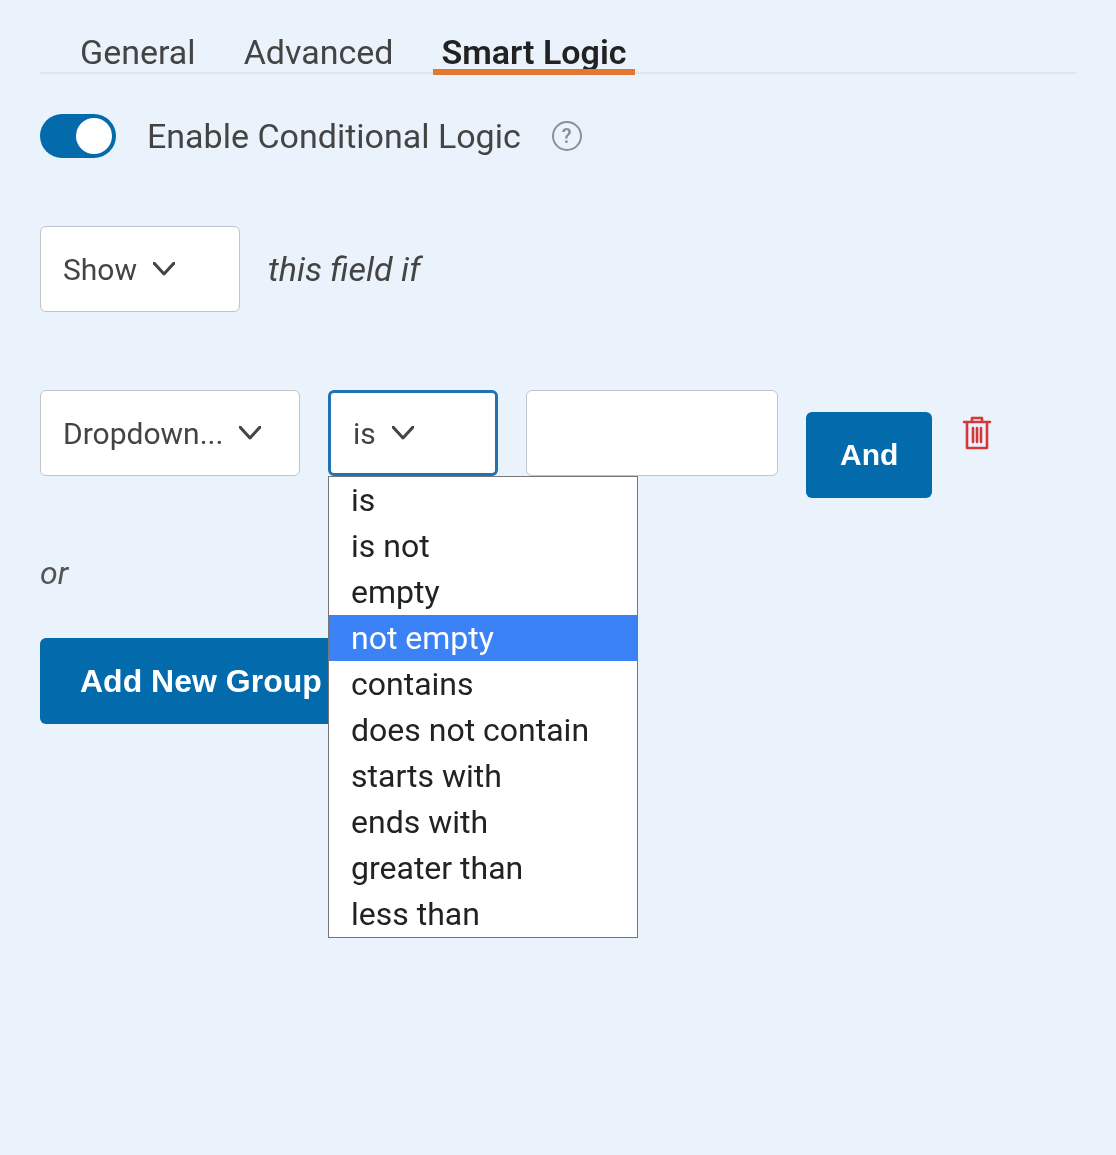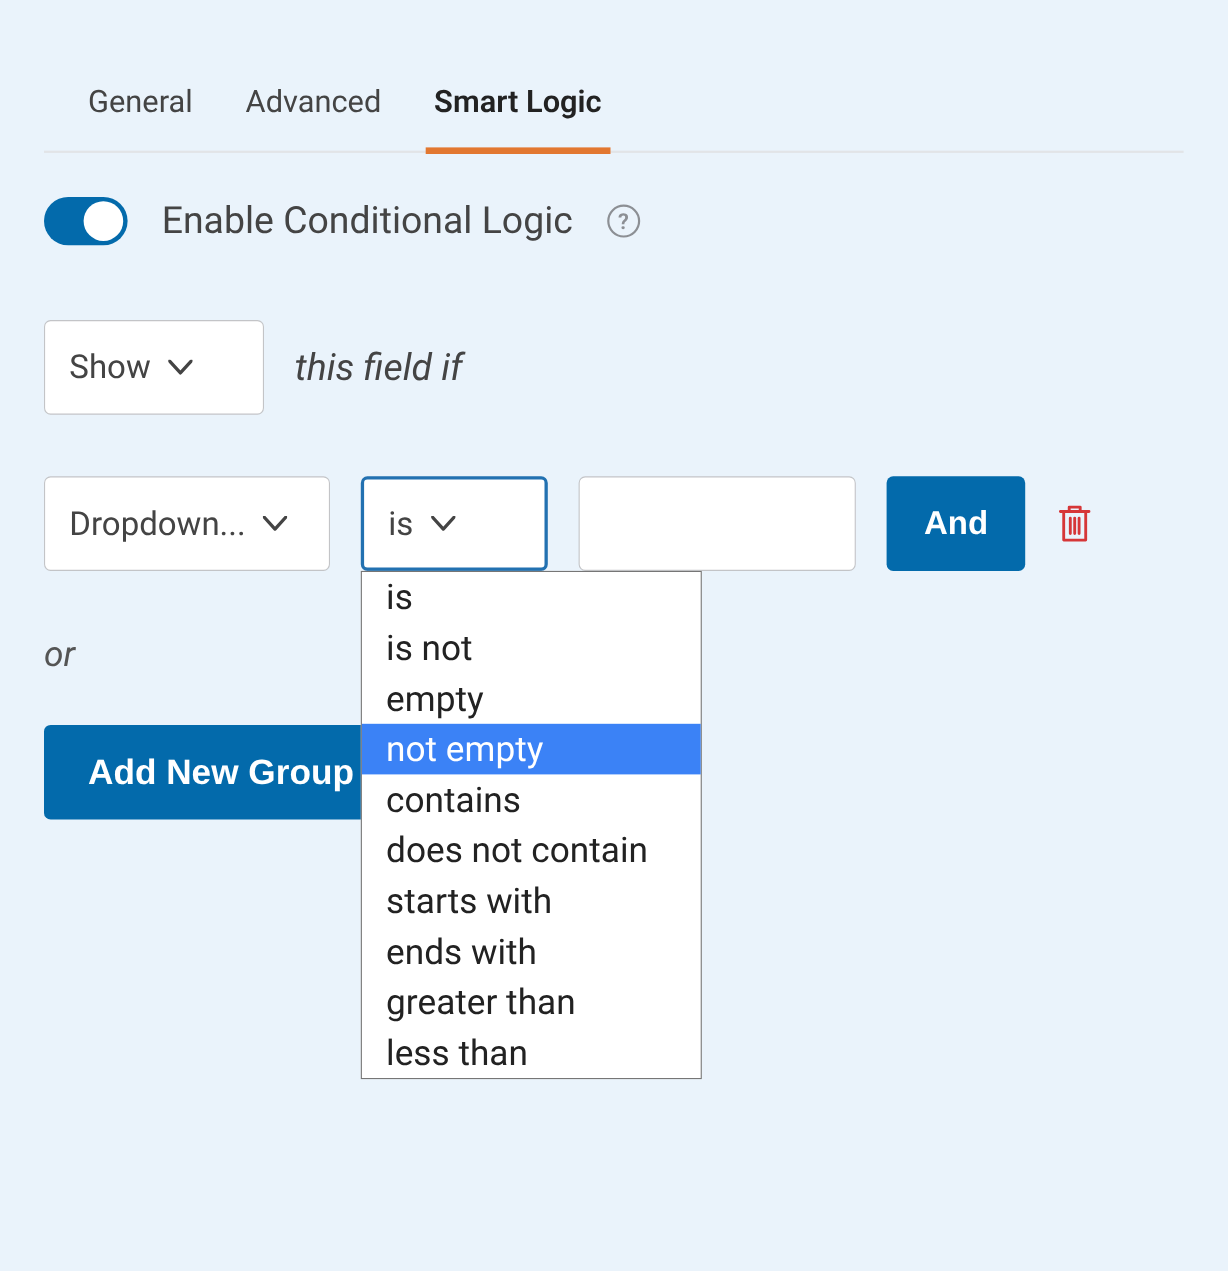--- a/index.html
+++ b/index.html
@@ -14,26 +14,24 @@
       margin: 0 40px;
     }
     .tabs {
       display: flex;
       gap: 48px;
       padding: 24px 0 0 40px;
       border-bottom: 2px solid #e2e4e7;
       position: relative;
     }
     .tab {
-      font-size: 28px;
+      font-size: 34px;
       color: #444;
-      padding-bottom: 28px;
       cursor: pointer;
       position: relative;
-      margin-top: 44px;
     }
     .tab.active {
       font-weight: 600;
       color: #222;
     }
     .tab.active::after {
       content: "";
       position: absolute;
       left: -8px;
       right: -8px;
@@ -120,20 +118,21 @@
       color: #fff;
       border-radius: 6px;
       height: 86px;
       padding: 0 34px;
       font-size: 30px;
       font-weight: 700;
       display: inline-flex;
       align-items: center;
       cursor: pointer;
       border: none;
+      margin-top: 44px;
     }
     .trash {
       cursor: pointer;
     }
     .or-text { font-size: 32px; font-style: italic; color: #555; margin: 0 0 46px 0; }
     .add-group-btn {
       background: #036aab;
       color: #fff;
       border: none;
       border-radius: 6px;

